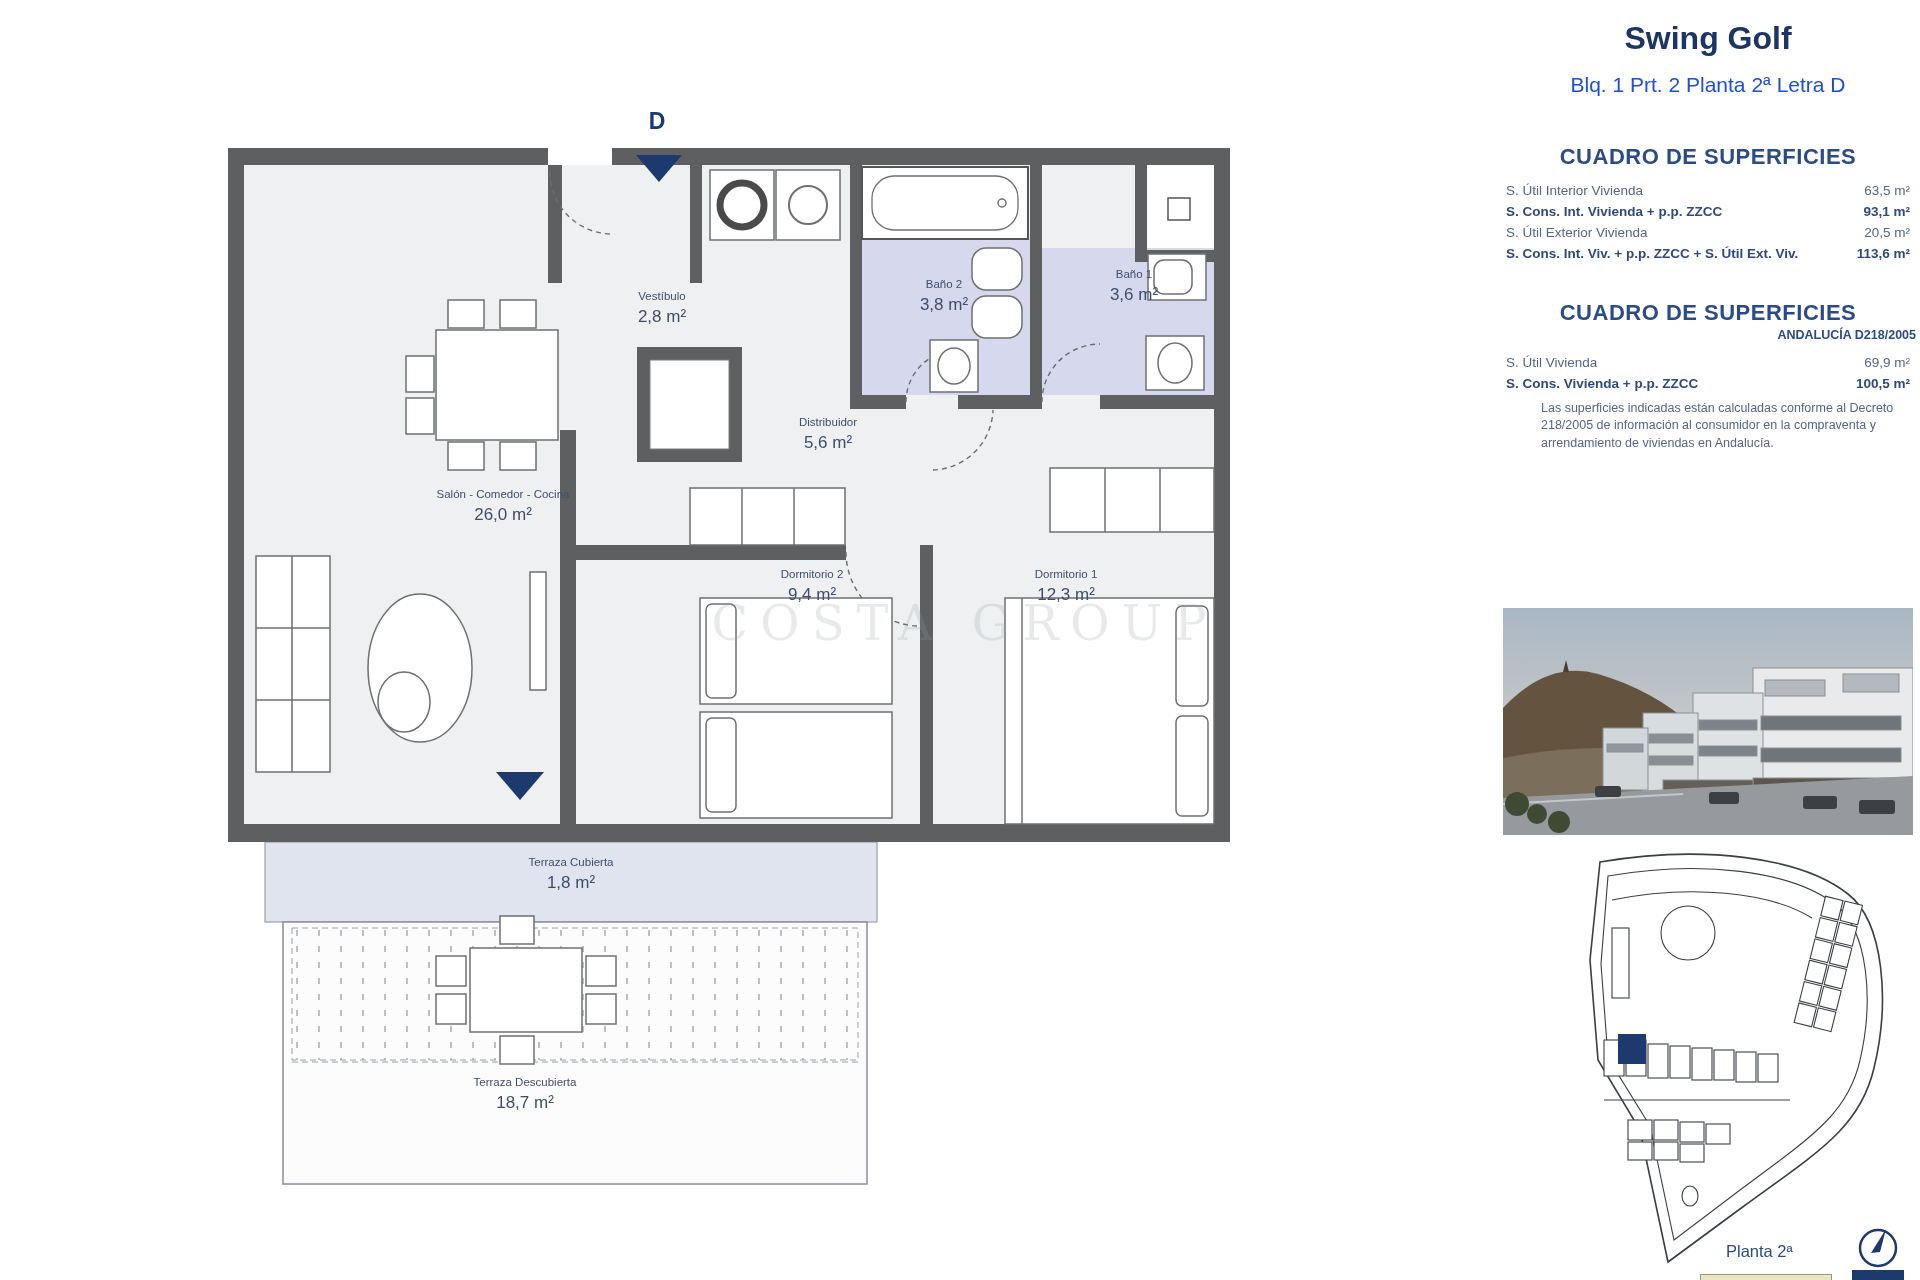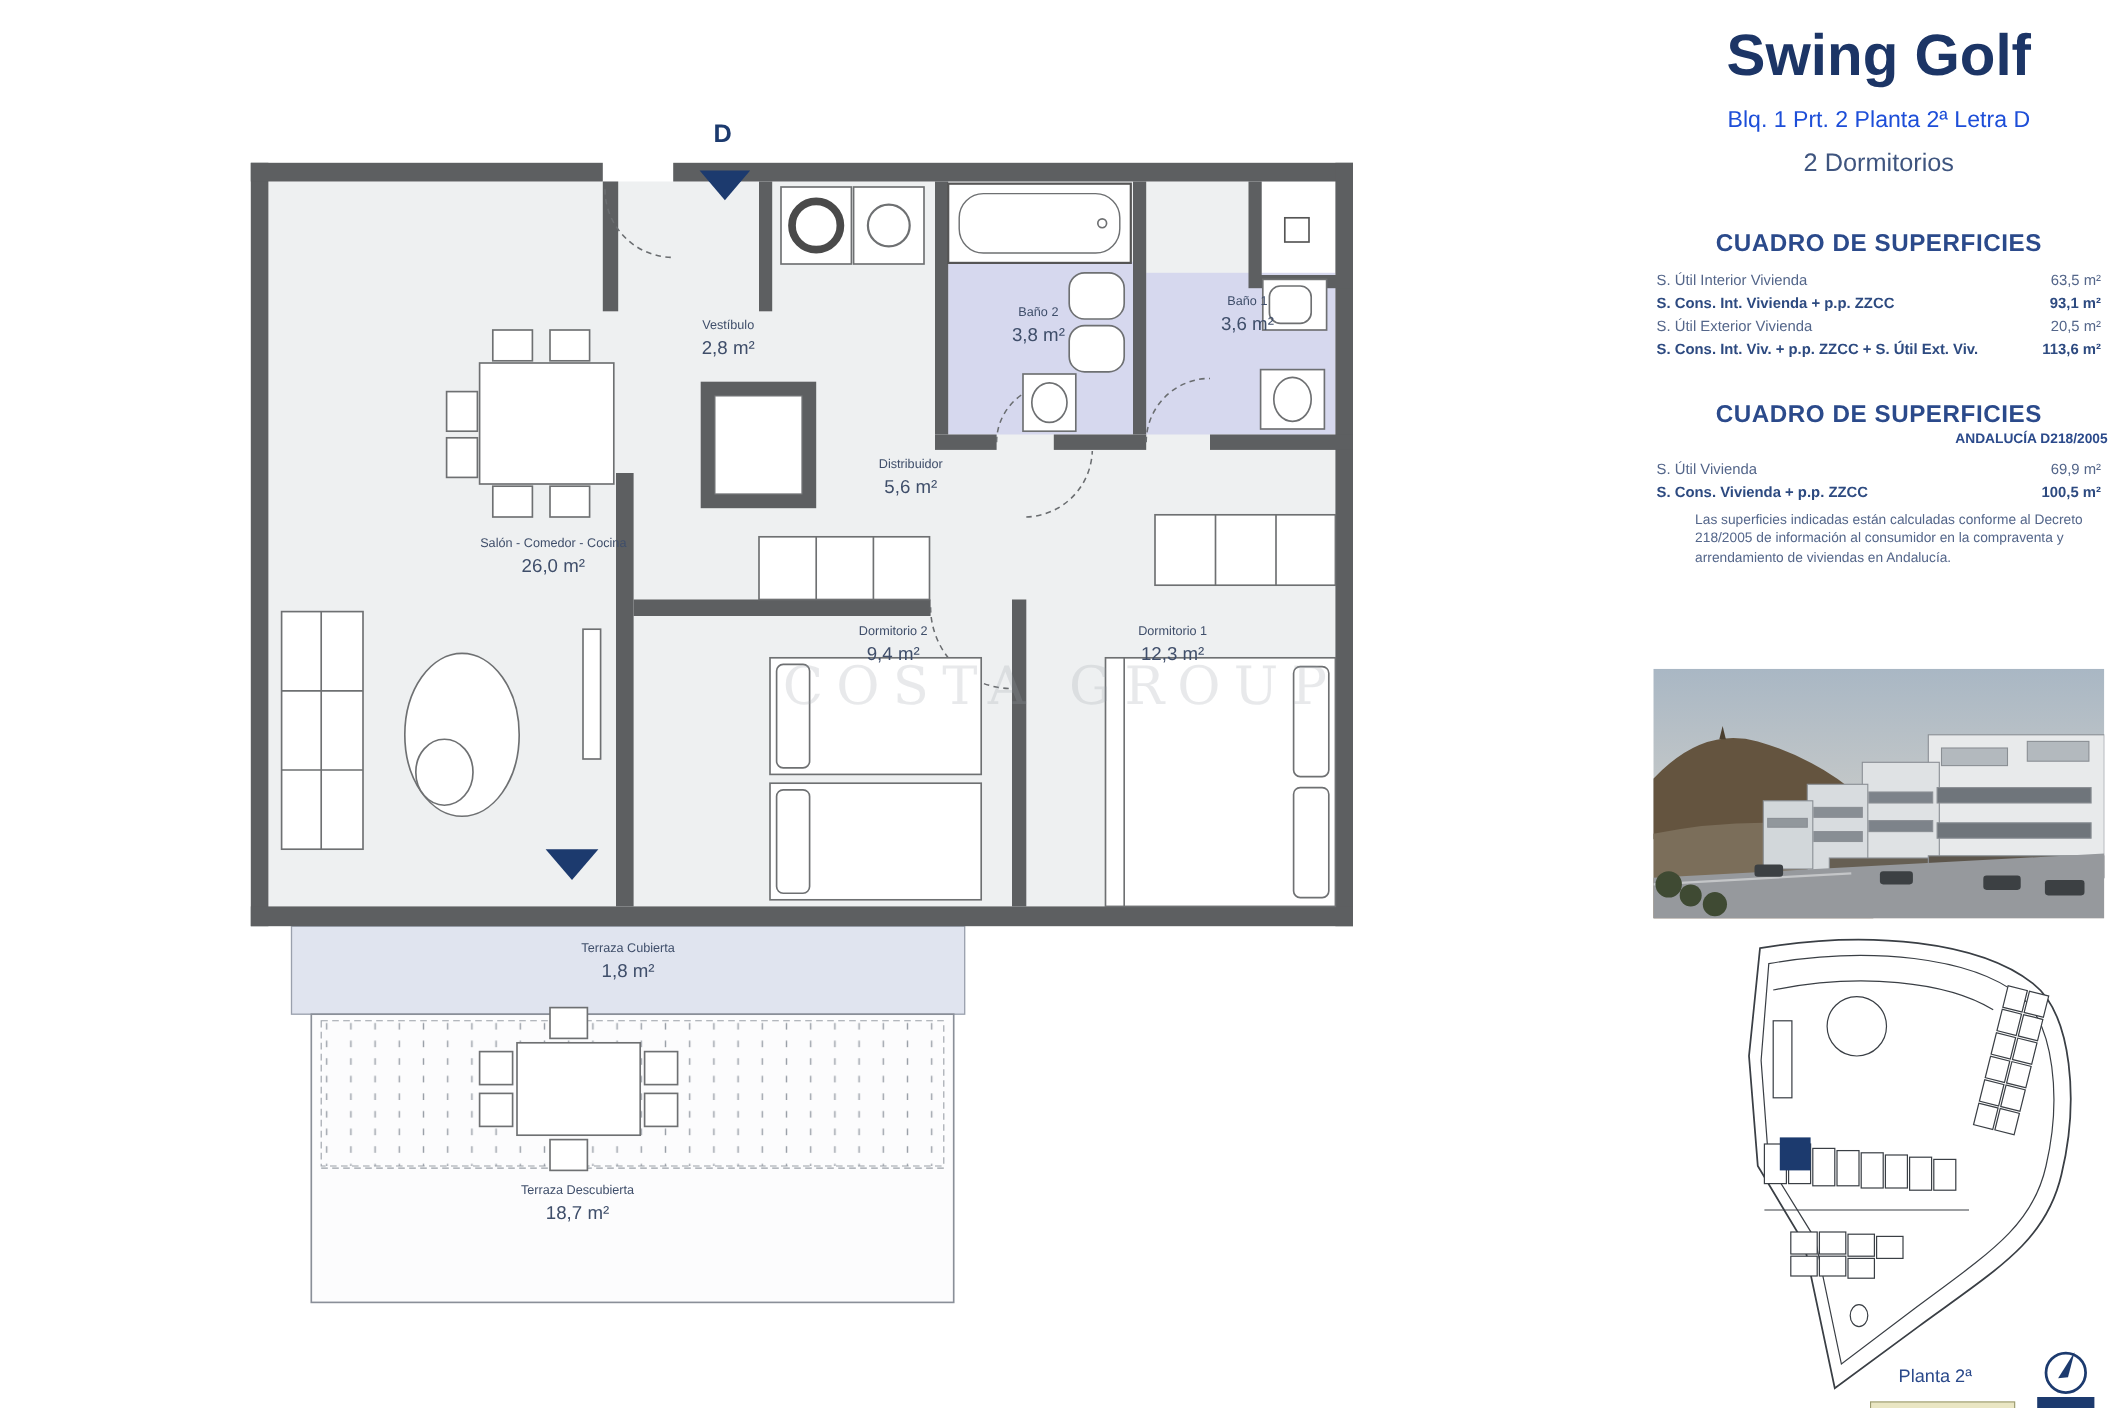--- a/index.html
+++ b/index.html
@@ -7,21 +7,21 @@
   .stage{position:relative;width:1920px;height:1280px;background:#fff;}
   svg{position:absolute;left:0;top:0;}
   
   .room-label{position:absolute;transform:translateX(-50%);text-align:center;color:#3f4e6a;
     font-size:11.5px;line-height:1.45;white-space:nowrap;}
   .room-label .rarea{font-size:17px;}
   .entrance-letter{position:absolute;transform:translateX(-50%);font-size:23px;font-weight:bold;
     color:#1c3a6e;}
   
   .panel{position:absolute;left:1500px;top:0;width:416px;}
-  .p-title{margin-top:20px;text-align:center;font-size:53px;font-weight:bold;color:#1c3566;}
+  .p-title{margin-top:20px;text-align:center;font-size:32px;font-weight:bold;color:#1c3566;}
   .p-sub{margin-top:16px;text-align:center;font-size:21px;color:#1d4ed8;}
   .p-dorm{margin-top:13px;text-align:center;font-size:23px;color:#3f557f;}
   .p-h1{margin-top:47px;text-align:center;font-size:22px;font-weight:bold;color:#2b4a8b;letter-spacing:.5px;}
   .p-h1.second{margin-top:36px;}
   .p-h2{text-align:right;font-size:12.5px;font-weight:bold;color:#2b4a8b;margin-top:2px;}
   .p-rows{margin-top:10px;padding:0 6px;}
   .p-row{display:flex;justify-content:space-between;font-size:13.5px;color:#54668a;padding:3px 0;}
   .p-row.bold{font-weight:bold;color:#2d4a80;}
   .p-legal{margin-top:6px;padding:0 6px;font-size:12.5px;color:#54668a;line-height:1.38;text-align:left;margin-left:35px;}
   .siteplan-caption{position:absolute;left:1726px;top:1242px;font-size:16.5px;color:#2b4a8b;}
@@ -216,21 +216,20 @@
       <div class="rarea">1,8 m²</div>
   </div>
   <div class="room-label" style="left:525px;top:1062px;margin-top:12px;">
     <div>Terraza Descubierta</div>
       <div class="rarea">18,7 m²</div>
   </div>
 
   <div class="panel">
     <div class="p-title">Swing Golf</div>
     <div class="p-sub">Blq. 1 Prt. 2 Planta 2ª Letra D</div>
-    <div class="p-dorm">2 Dormitorios</div>
 
     <div class="p-h1">CUADRO DE SUPERFICIES</div>
     <div class="p-rows">
       <div class="p-row">
         <span>S. Útil Interior Vivienda</span>
           <span>63,5 m²</span>
       </div>
       <div class="p-row bold">
         <span>S. Cons. Int. Vivienda + p.p. ZZCC</span>
           <span>93,1 m²</span>

